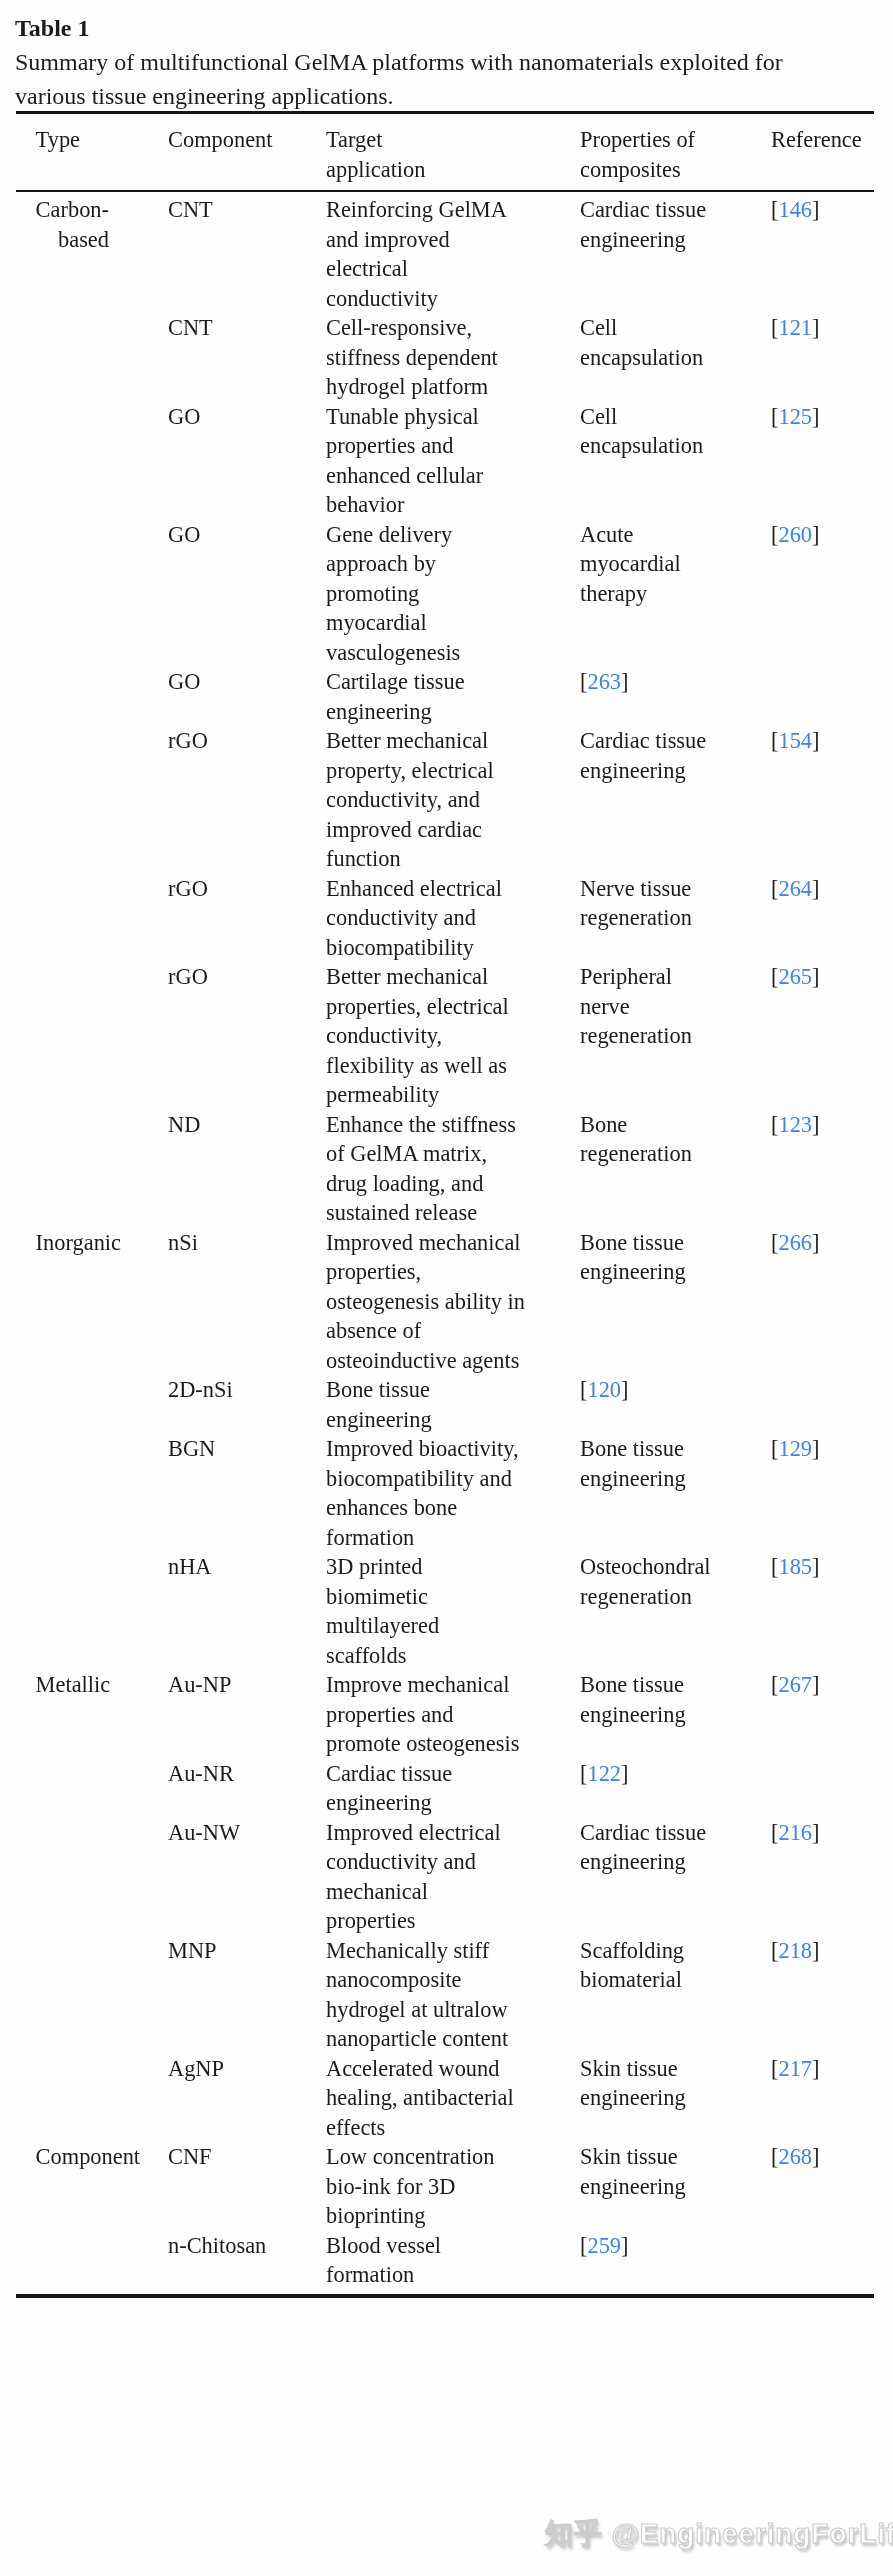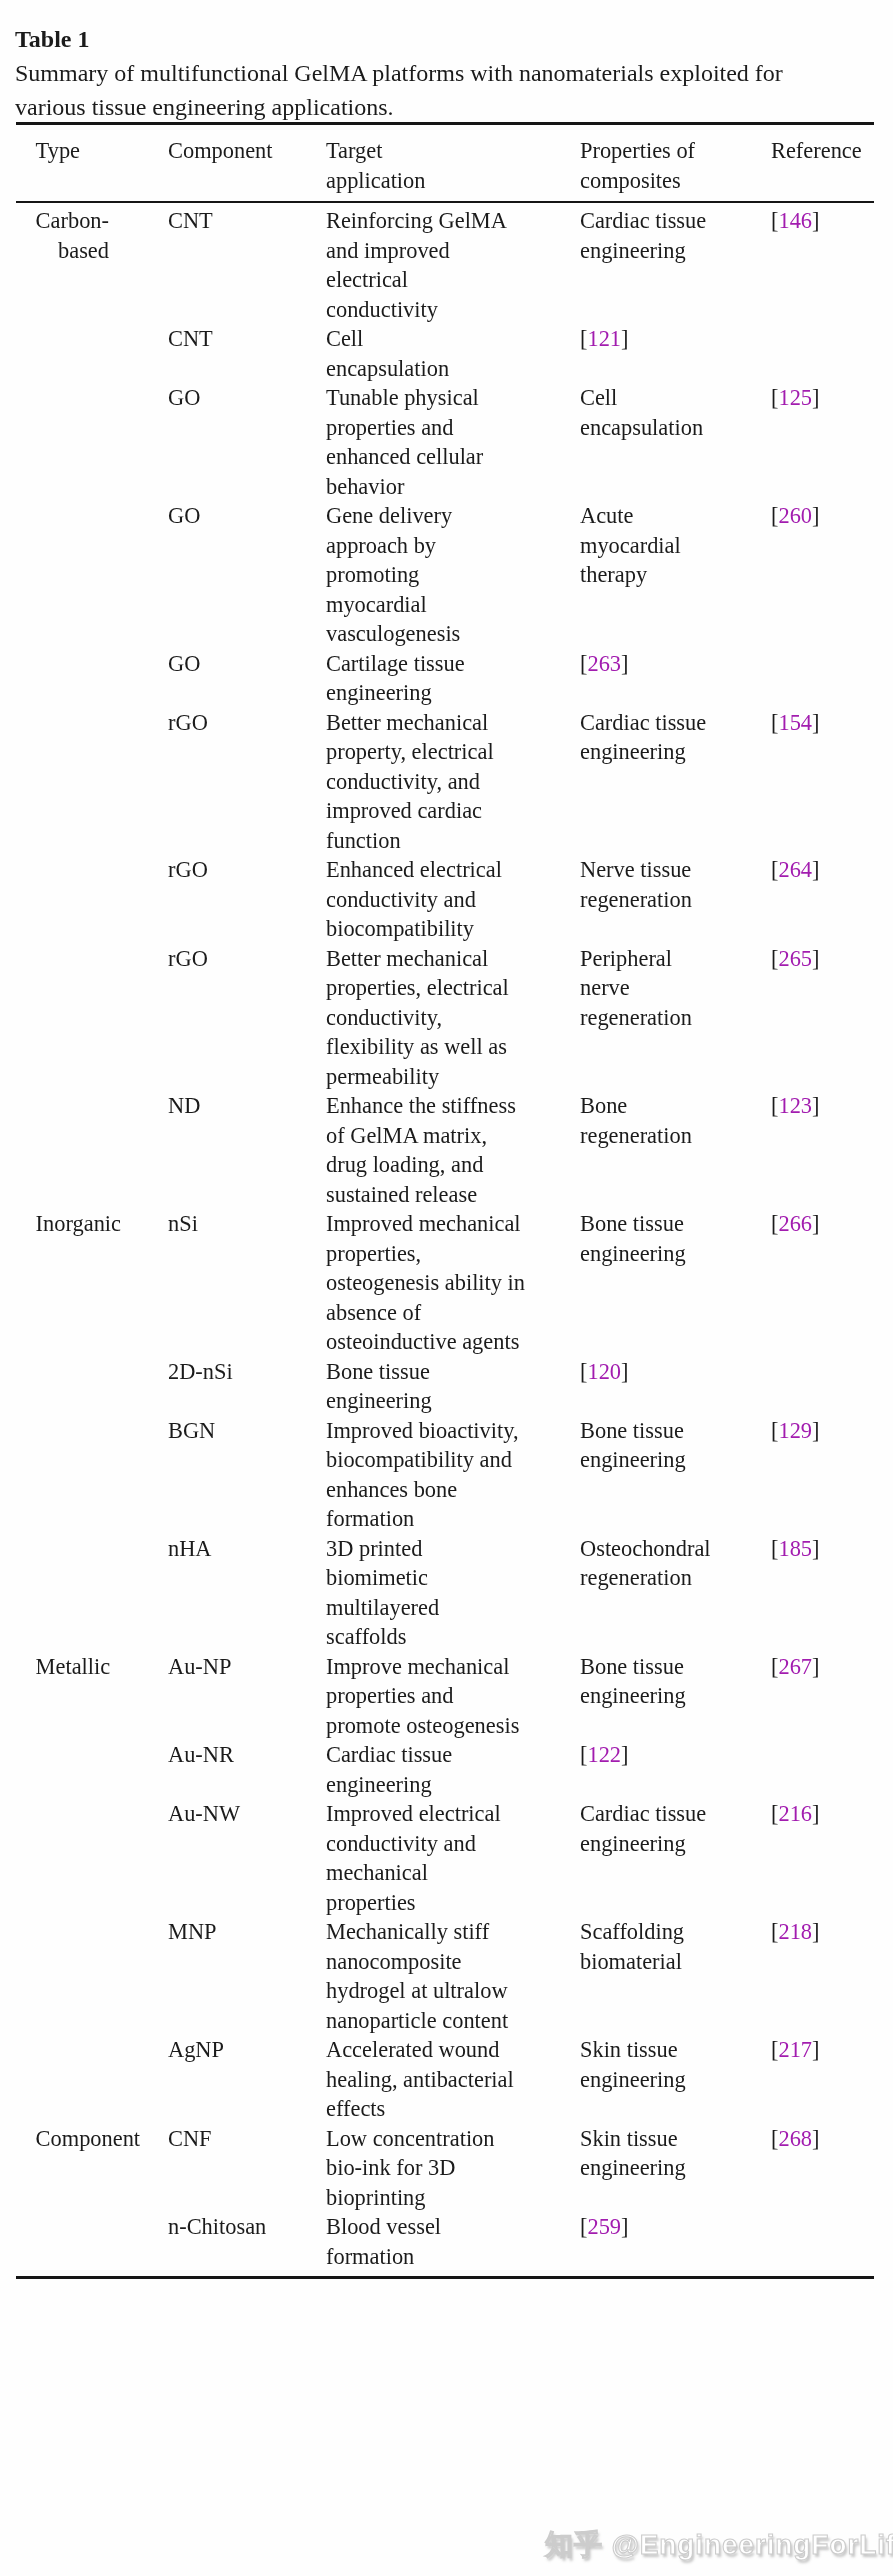--- a/index.html
+++ b/index.html
@@ -4,21 +4,21 @@
 <style>
   html, body {
     margin: 0; padding: 0;
     background: #fefefe;
     width: 893px; height: 2576px;
     overflow: hidden;
     position: relative;
     font-family: "Liberation Serif", serif;
     color: #1b1b1b;
   }
-  .page { position: absolute; left: 0; top: 15px; width: 893px; height: 2212px; }
+  .page { position: absolute; left: 0; top: 4px; width: 893px; height: 2212px; }
 
   .title {
     position: absolute; left: 15px; top: 9px;
     font-size: 24px; font-weight: bold; line-height: 30px;
     white-space: nowrap;
   }
   .caption {
     position: absolute; left: 15px; top: 41px;
     font-size: 24px; line-height: 34px;
     white-space: pre-line; width: 1073px;
@@ -36,21 +36,21 @@
     align-items: start;
   }
   .cell {
     font-size: 22.4px; line-height: 29.5px;
     white-space: pre-line;
   }
   .header-row { padding: 11.6px 0 5.4px 0; }
   .cell-type { padding-left: 42px; text-indent: -22.4px; }
   .body-rows { padding-top: 3px; padding-bottom: 3.6px; }
 
-  .ref-num { color: #a21caf; cursor: pointer; }
+  .ref-num { color: #3b82f6; cursor: pointer; }
   .bracket { color: #1b1b1b; }
 
   .watermark {
     position: absolute; left: 545px; top: 2511px;
     font-family: "Liberation Sans", sans-serif;
     font-size: 28px; font-weight: bold; letter-spacing: 0.9px;
     color: #ffffff;
     -webkit-text-stroke: 1.1px #cccccc;
     text-shadow: 1.8px 2.7px 2.7px rgba(110,110,110,0.40);
     z-index: 5;
@@ -92,20 +92,23 @@
 electrical
 conductivity</div>
     <div class="cell">Cardiac tissue
 engineering</div>
     <div class="cell"><span class="bracket">[</span><span class="ref-num">146</span><span class="bracket">]</span></div>
   </div>
 
   <div class="t-row">
     <div class="cell cell-type"></div>
     <div class="cell">CNT</div>
+    <div class="cell">Cell-responsive,
+stiffness dependent
+hydrogel platform</div>
     <div class="cell">Cell
 encapsulation</div>
     <div class="cell"><span class="bracket">[</span><span class="ref-num">121</span><span class="bracket">]</span></div>
   </div>
 
   <div class="t-row">
     <div class="cell cell-type"></div>
     <div class="cell">GO</div>
     <div class="cell">Tunable physical
 properties and

